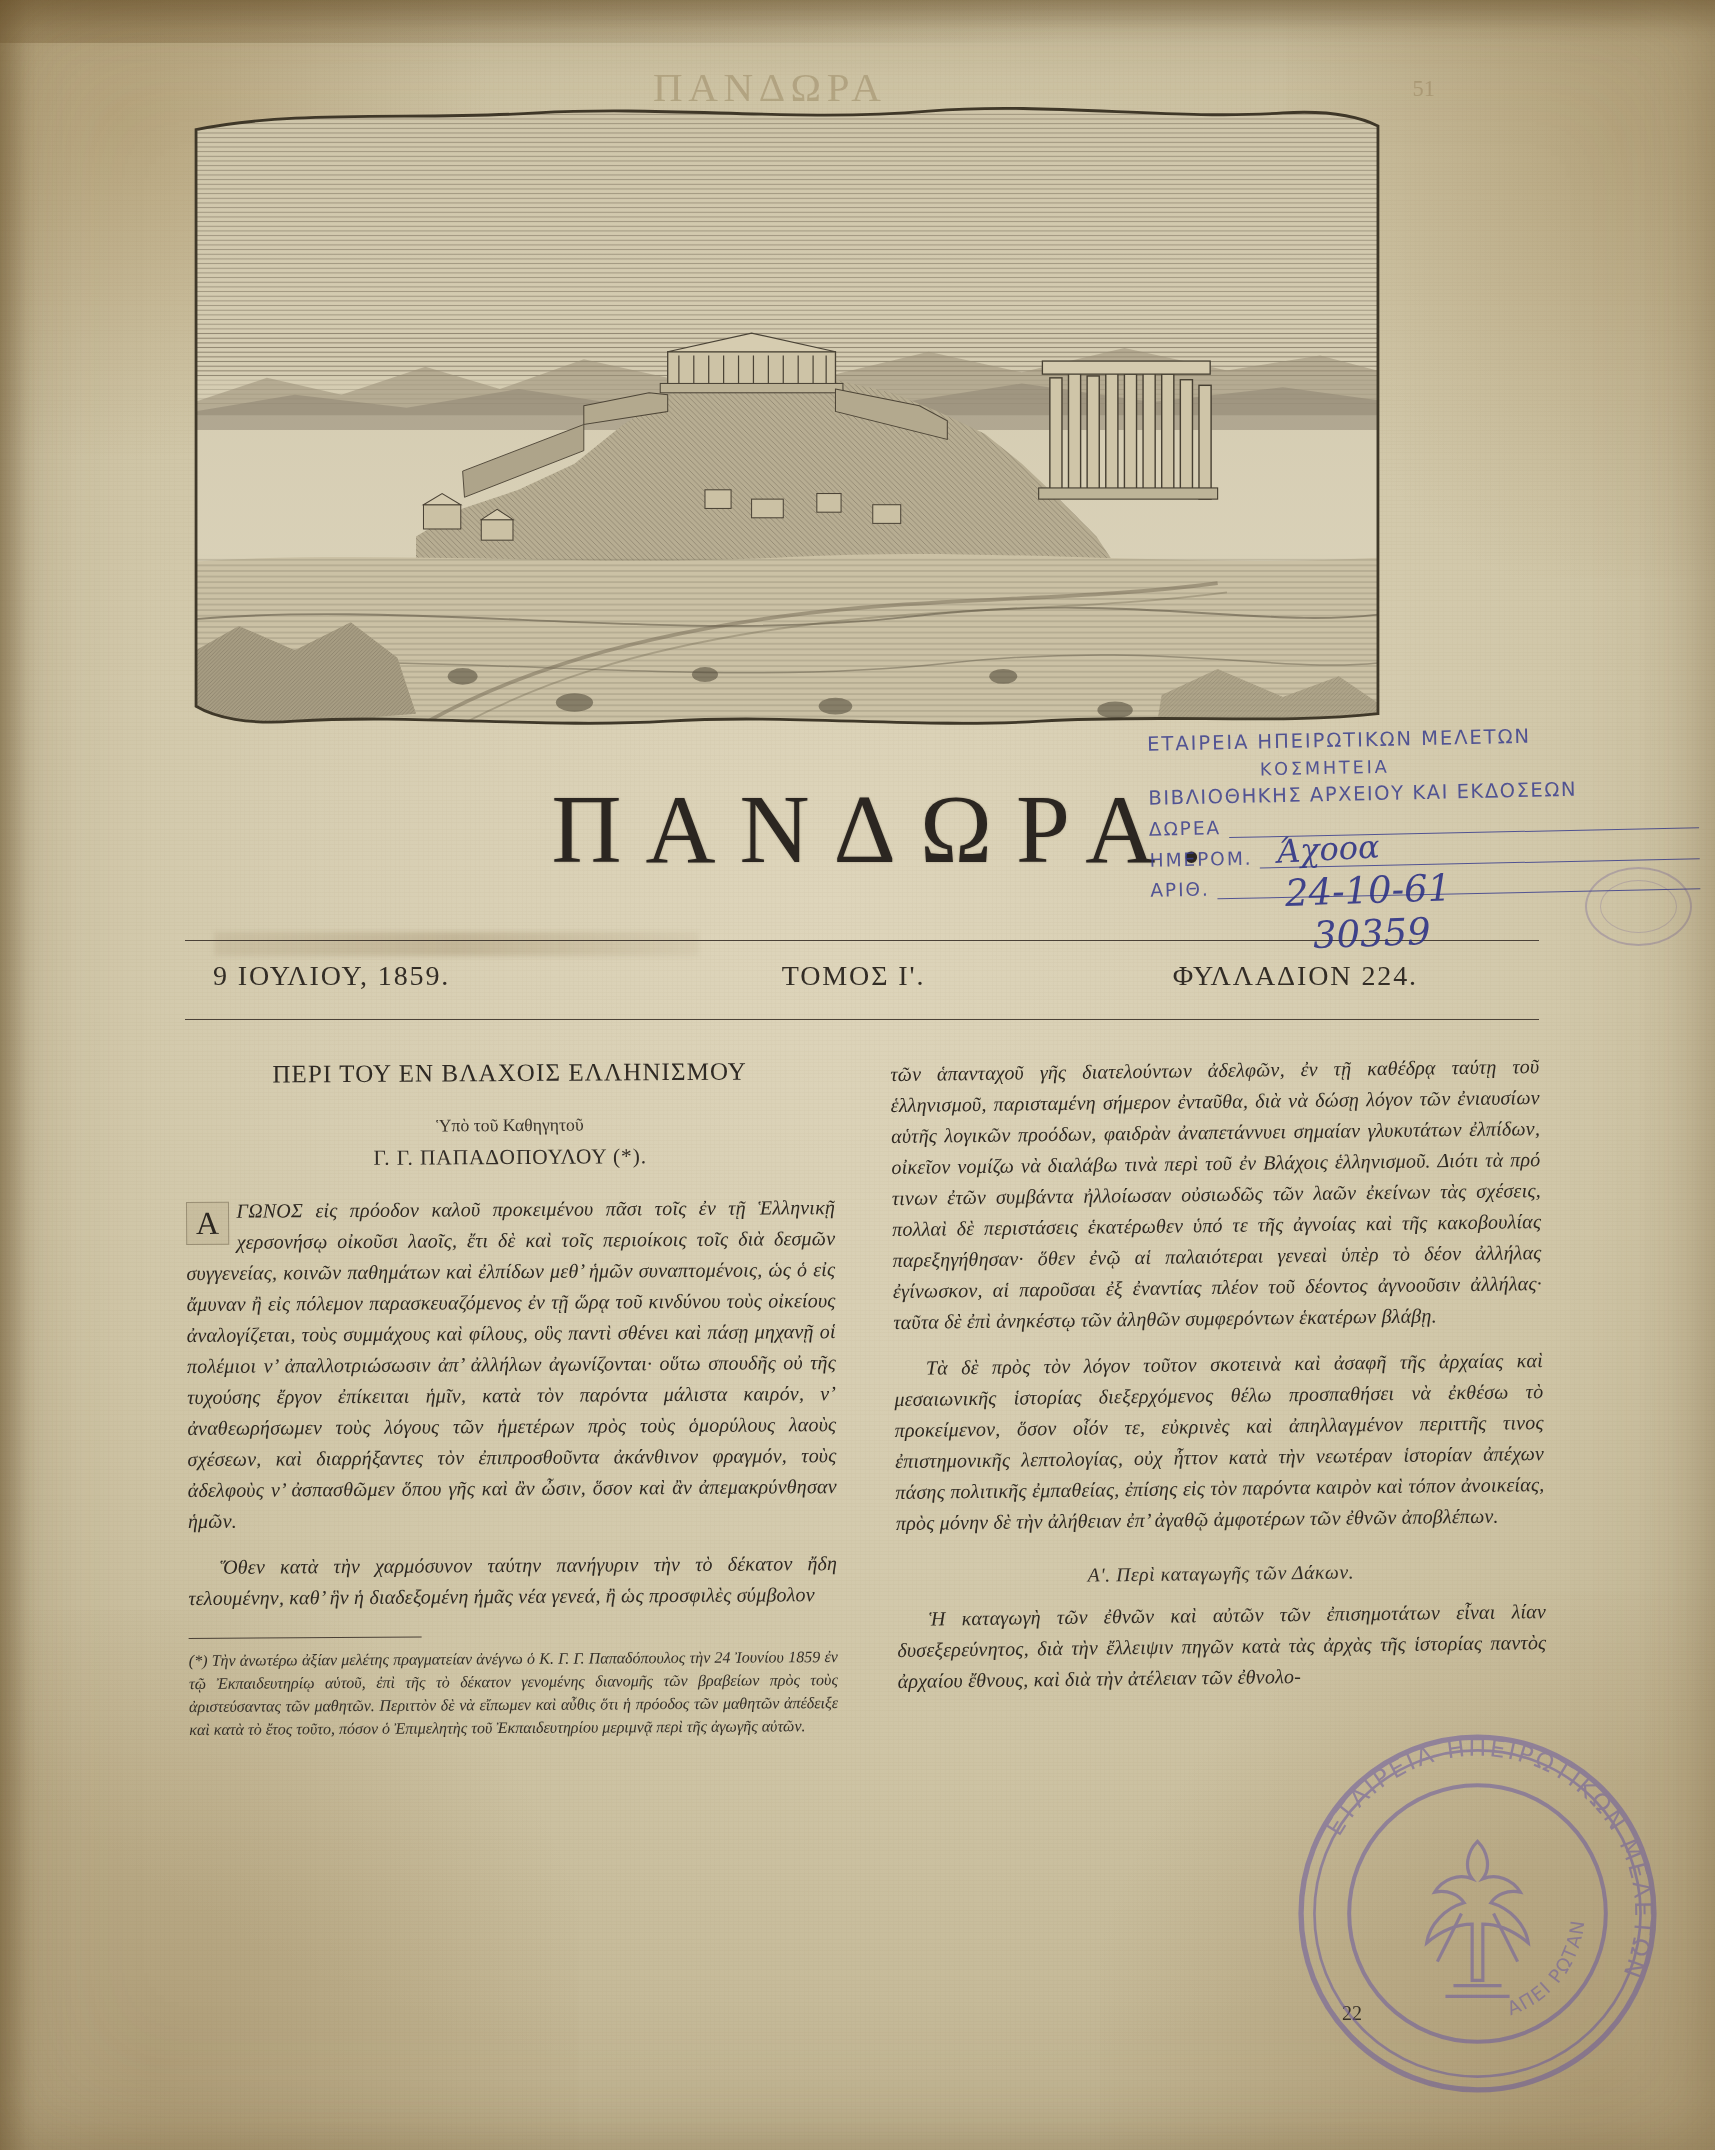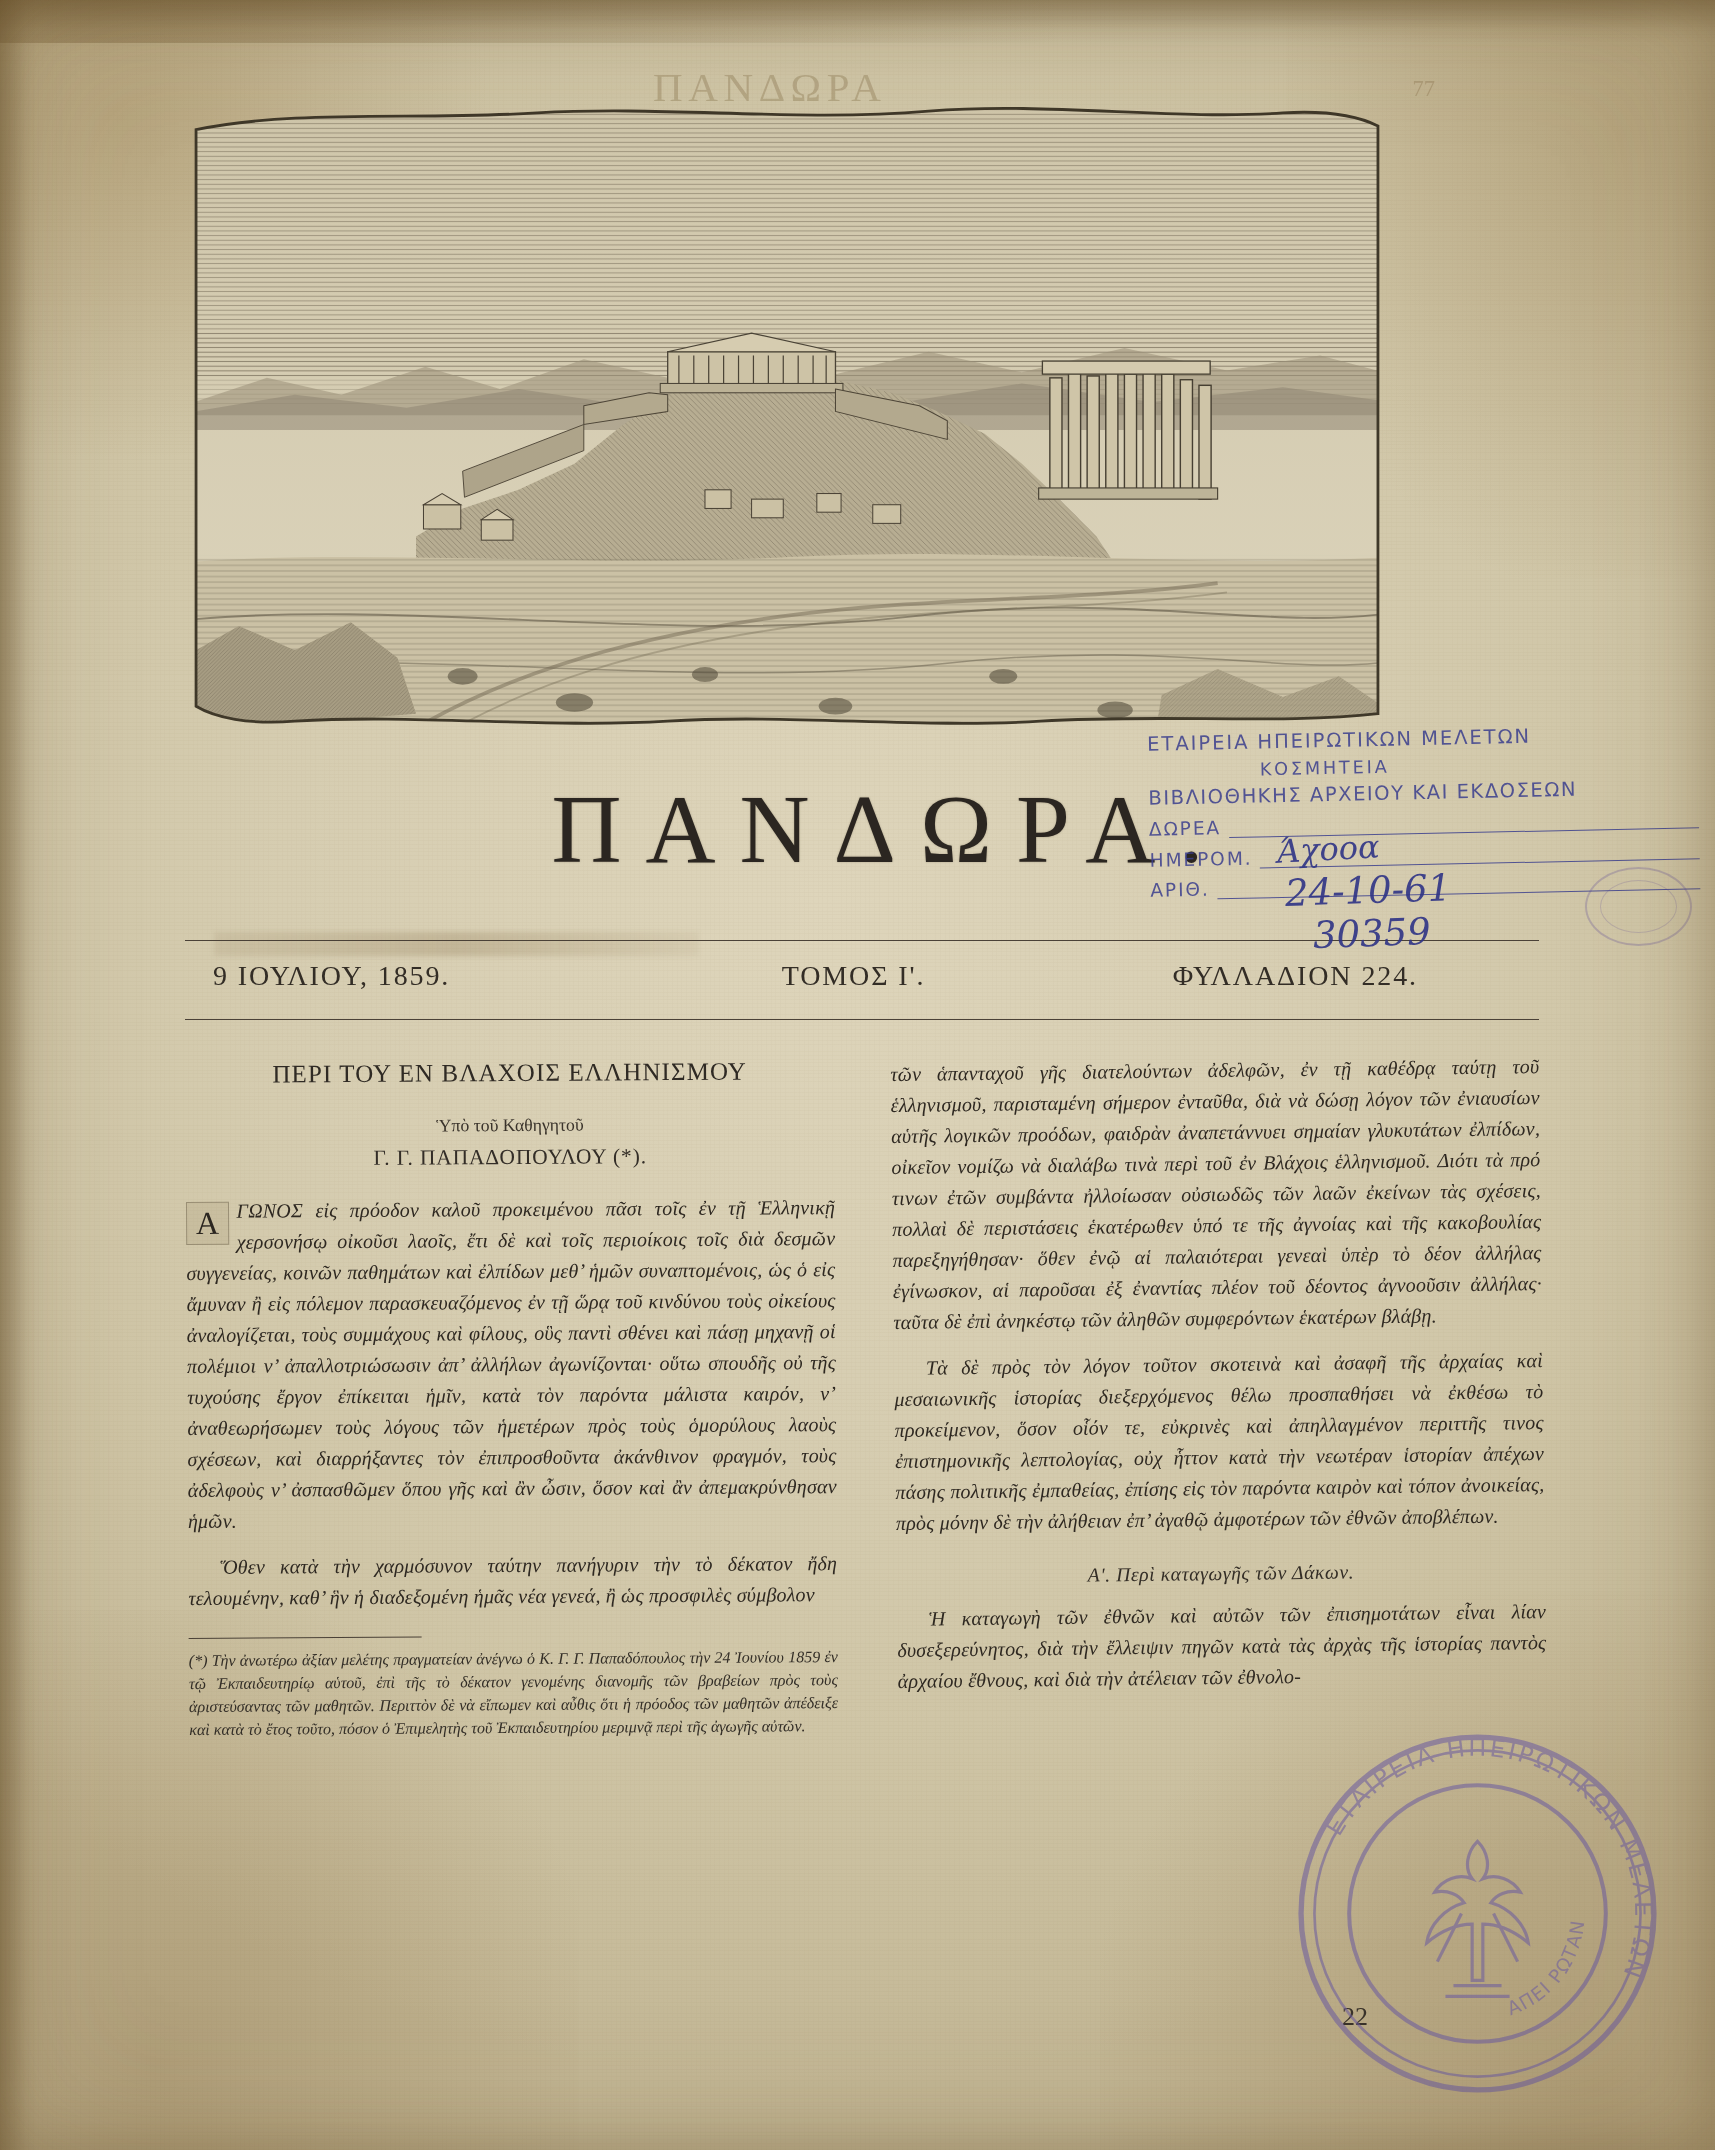--- a/index.html
+++ b/index.html
@@ -214,21 +214,21 @@
     line-height: 23px;
     text-align: justify;
     color: #332e27;
     margin: 0;
     font-style: italic;
   }
 
   .page-num {
     position: absolute;
     left: 1342px; top: 2002px;
-    font-size: 26px;
+    font-size: 20px;
     color: #3a332b;
   }
 
   
   .col.right { transform: rotate(-0.7deg); transform-origin: left top; }
   .col.left  { transform: rotate(-0.35deg); transform-origin: left top; }
 
   
   .stamp-rect {
     position: absolute;
@@ -309,21 +309,21 @@
 <div id="page">
 
   <div class="paper-base"></div>
   <div class="paper-stain-1"></div>
   <div class="paper-stain-2"></div>
   <div class="paper-stain-3"></div>
   <div class="paper-stain-4"></div>
   <div class="paper-grain"></div>
 
   <div class="ghost-title">ΠΑΝΔΩΡΑ</div>
-  <div class="ghost-num">77</div>
+  <div class="ghost-num">51</div>
   <div class="ghost-band"></div>
 
   <div id="engraving">
     <svg viewBox="0 0 1296 700" preserveAspectRatio="none">
       <defs>
         <linearGradient id="sky" x1="0" y1="0" x2="0" y2="1">
           <stop offset="0%" stop-color="#cfc6aa"></stop>
           <stop offset="100%" stop-color="#ddd5bd"></stop>
         </linearGradient>
         <pattern id="hatch" width="6" height="6" patternUnits="userSpaceOnUse">

